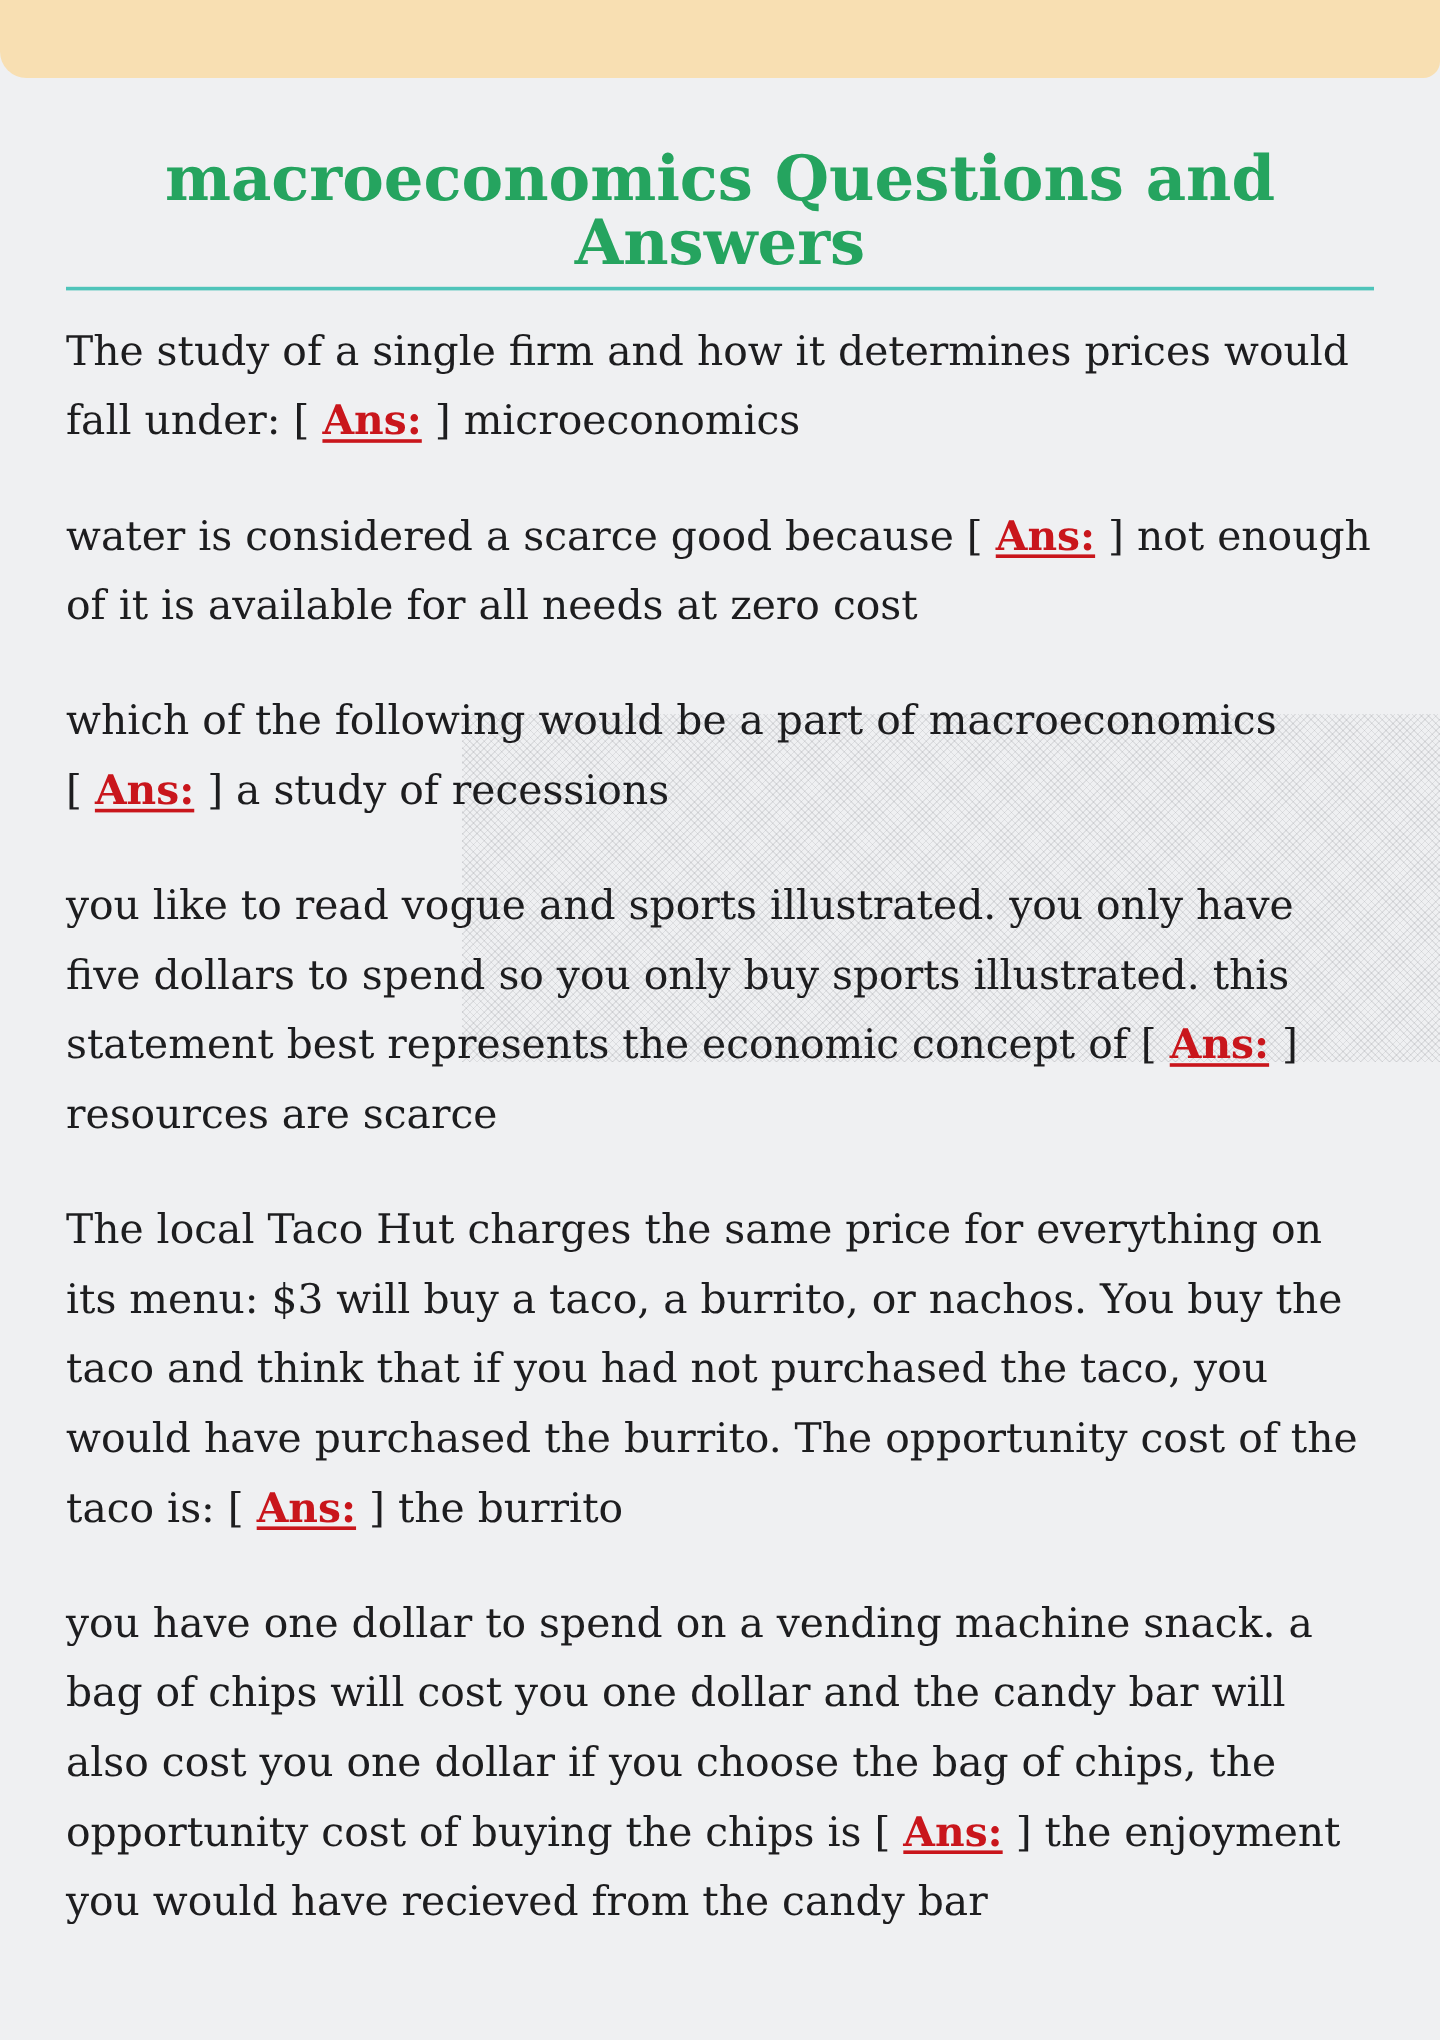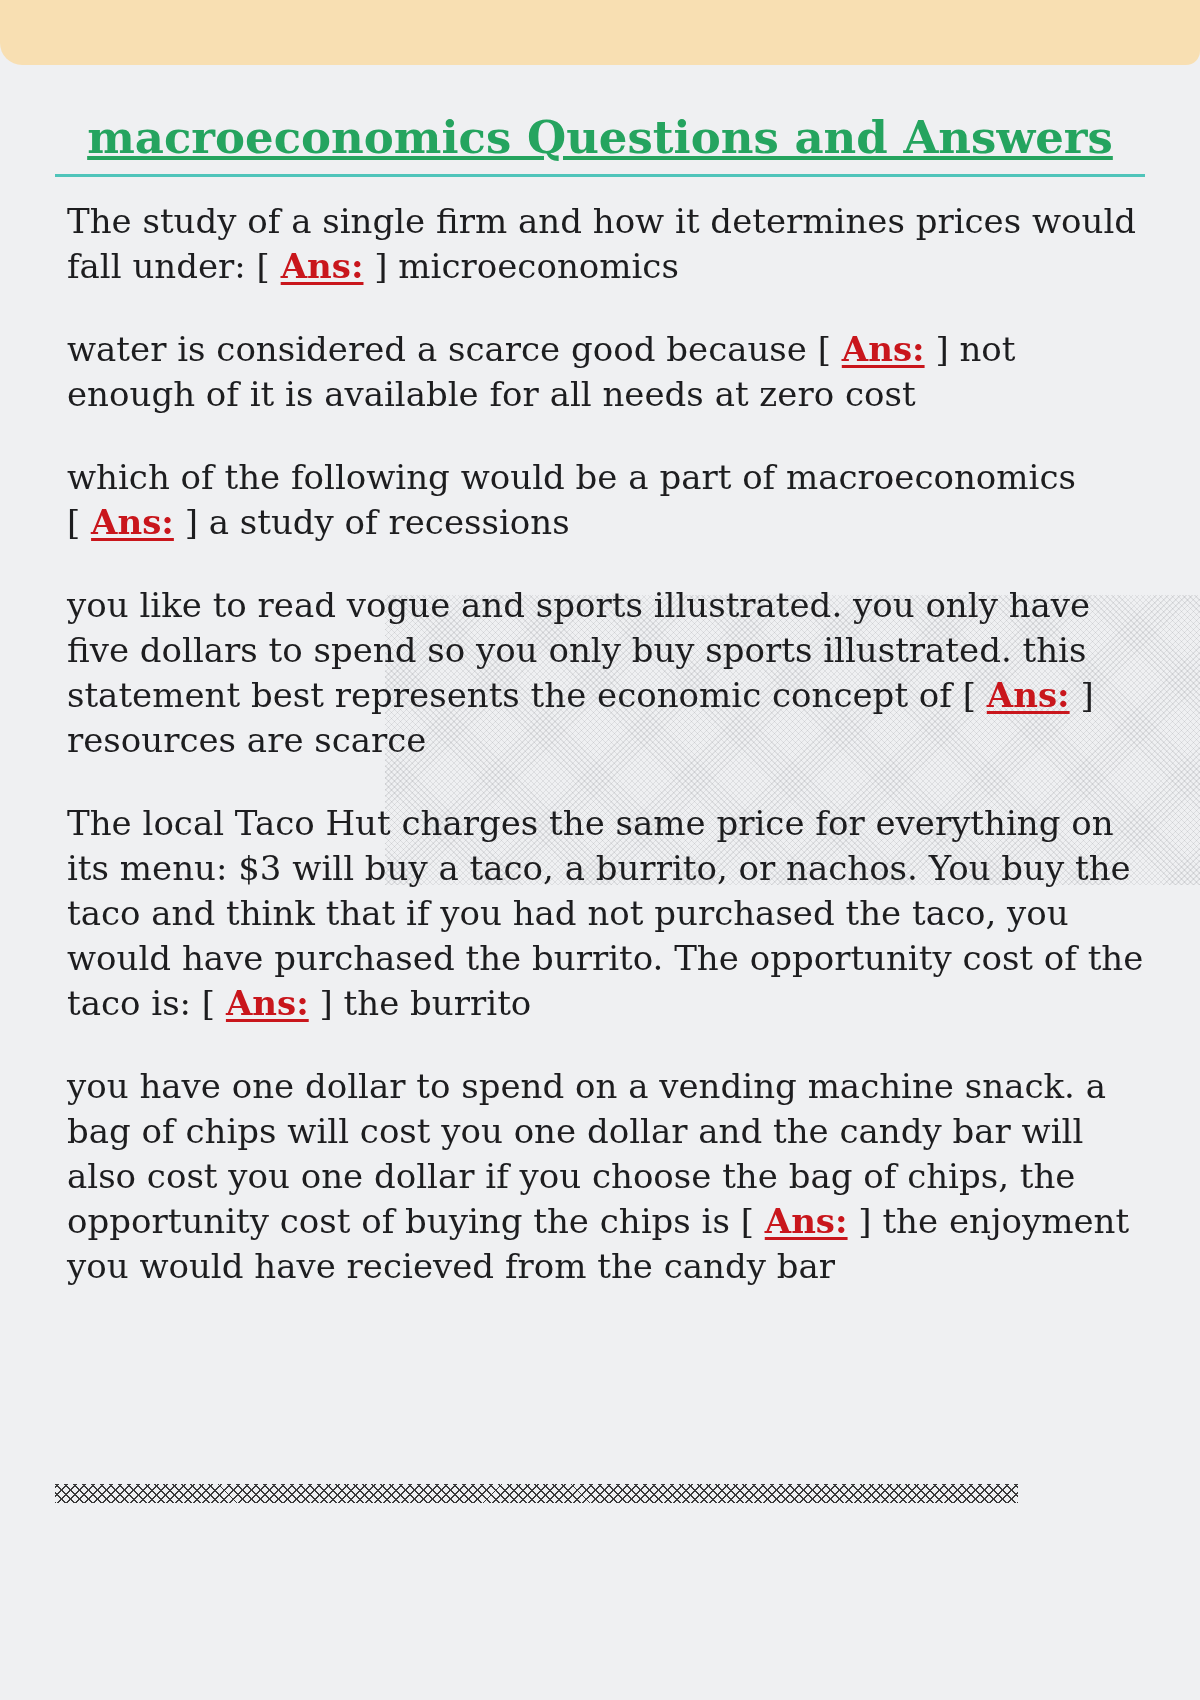--- a/index.html
+++ b/index.html
@@ -21,36 +21,35 @@
   .watermark-band{
     position:absolute;
     left:385px;top:595px;width:815px;height:290px;
     background:
       repeating-linear-gradient(45deg, rgba(110,112,118,.14) 0 1px, transparent 1px 4.2px),
       repeating-linear-gradient(-45deg, rgba(110,112,118,.14) 0 1px, transparent 1px 4.2px);
     z-index:0;
     pointer-events:none;
   }
   h1.page-title{
-    margin:46px 0 0 0;
+    margin:58px 0 0 0;
     padding:0 0 10px 0;
     text-align:center;
-    font-size:45px;
+    font-size:52px;
     line-height:53px;
     font-weight:bold;
     color:#25a45f;
     border-bottom:3px solid #4fc4ba;
-    text-decoration:underline;
   }
   h1.page-title span{display:block;}
   .qa{margin-top:22px;}
   .qa p{
-    margin:0 0 38px 12px;
+    margin:0 0 38px 0;
     font-size:34px;
-    line-height:45px;
+    line-height:58px;
     color:#1d1d1f;
     max-width:1090px;
   }
   .ans{
     color:#c9161c;
     font-weight:bold;
     text-decoration:underline;
     text-decoration-thickness:2.5px;
     text-underline-offset:4px;
   }

